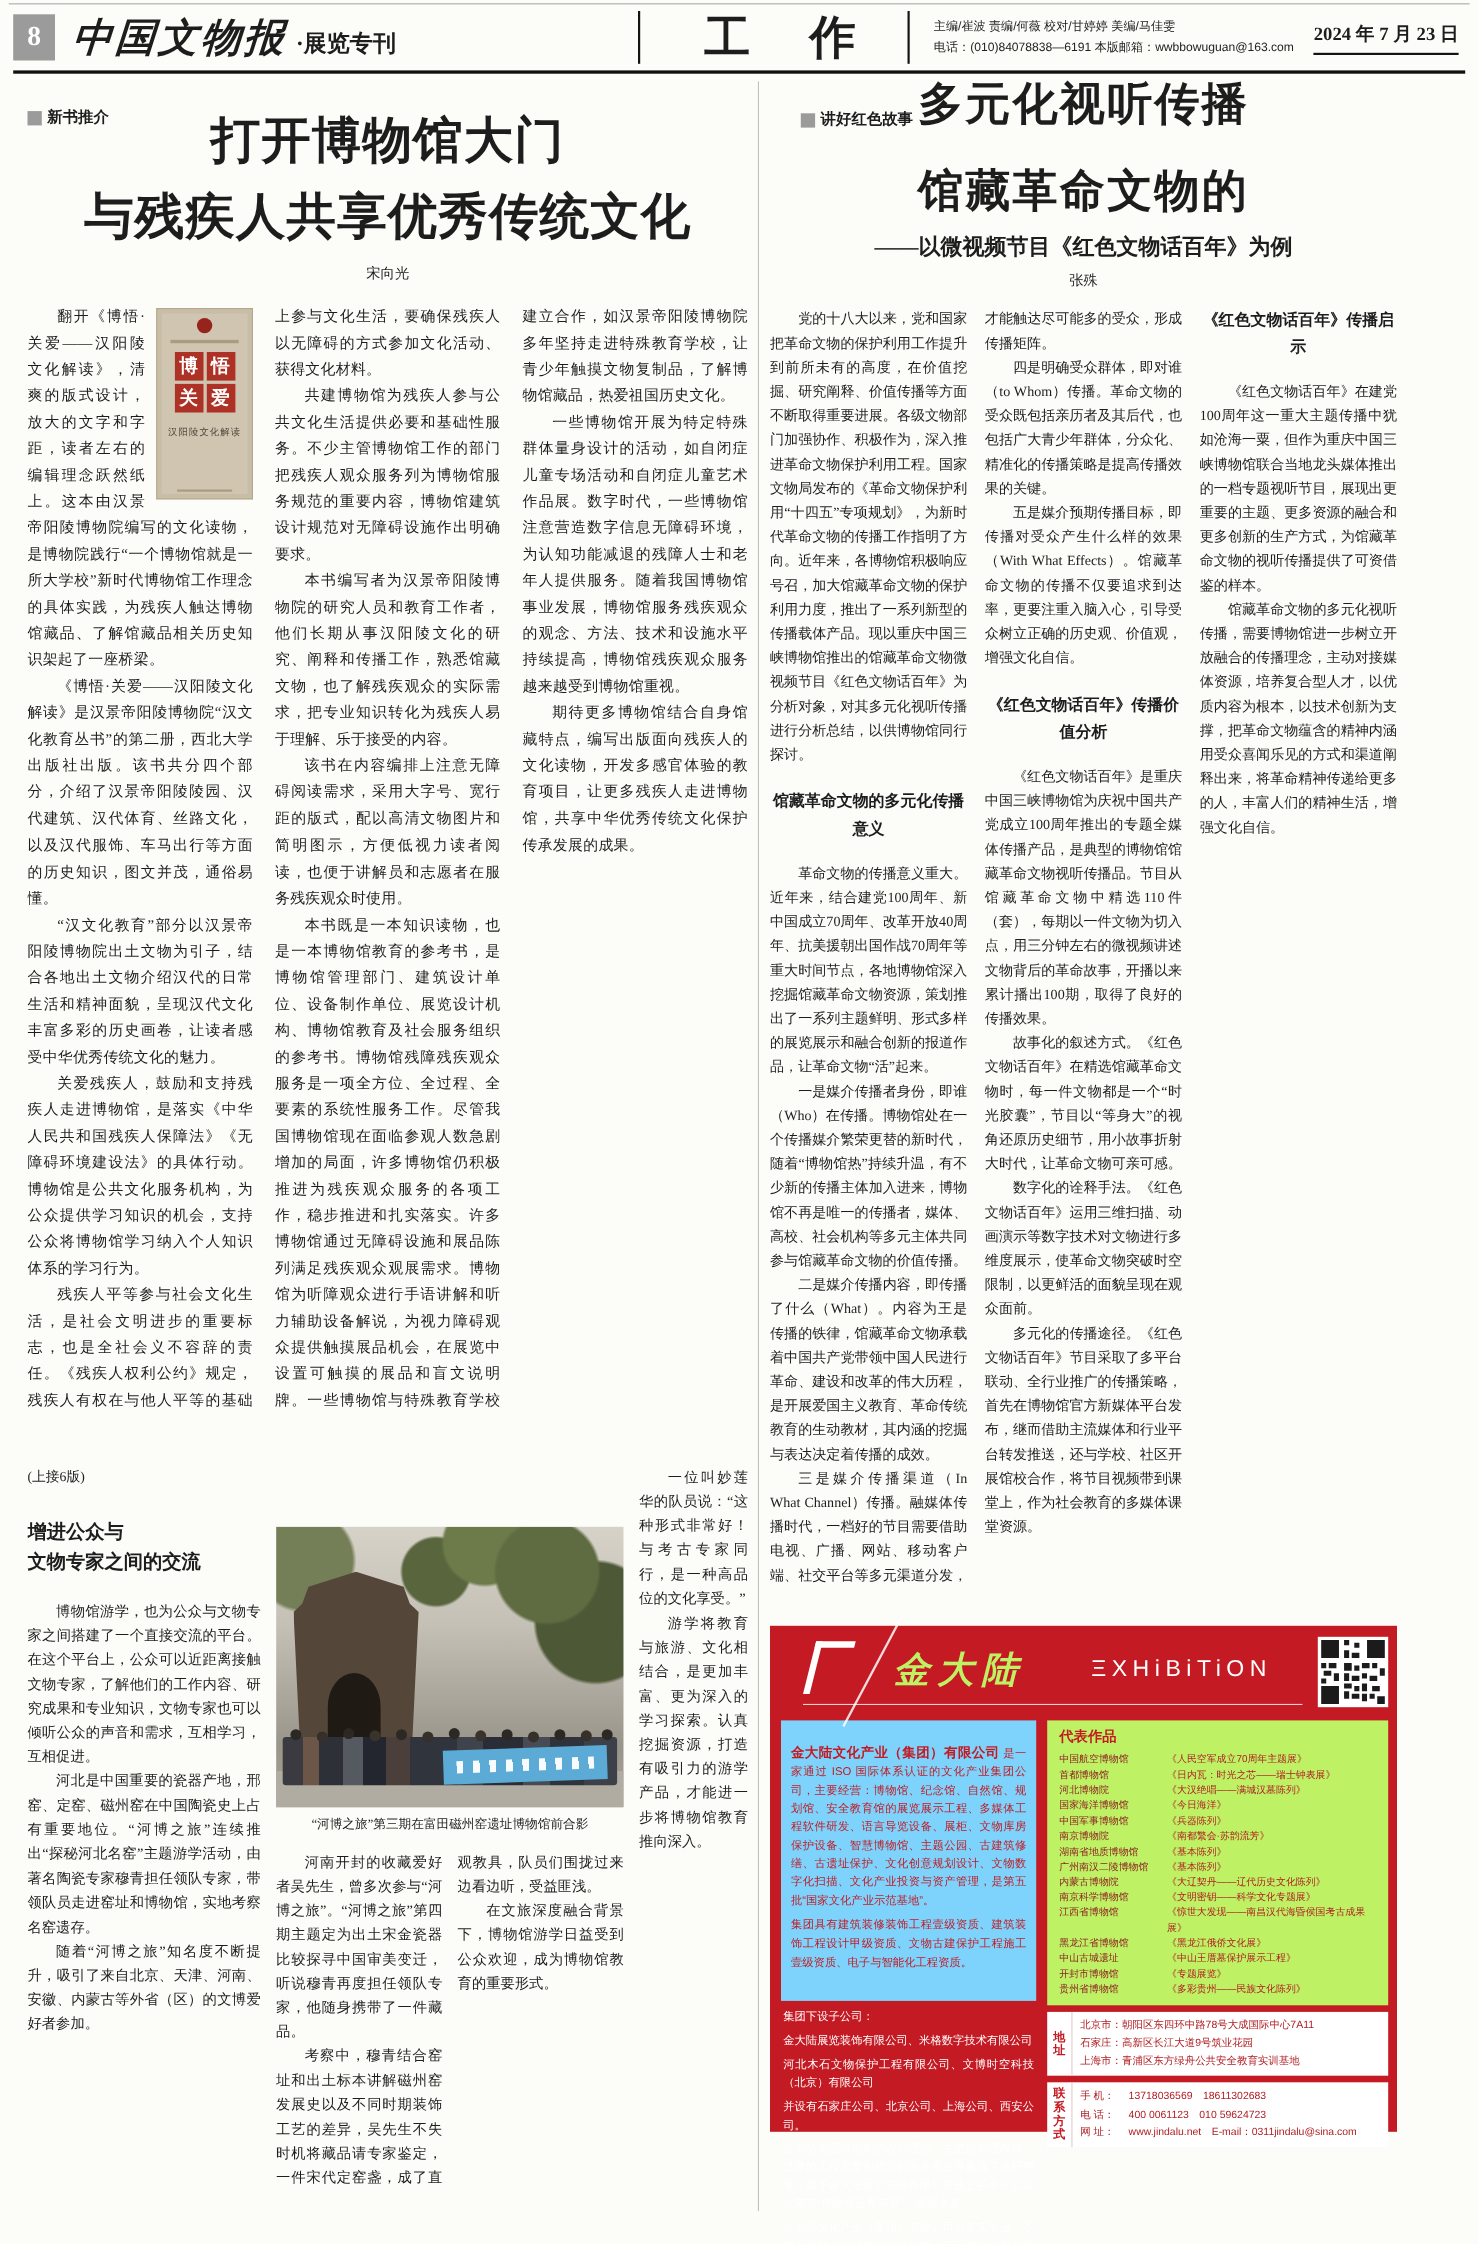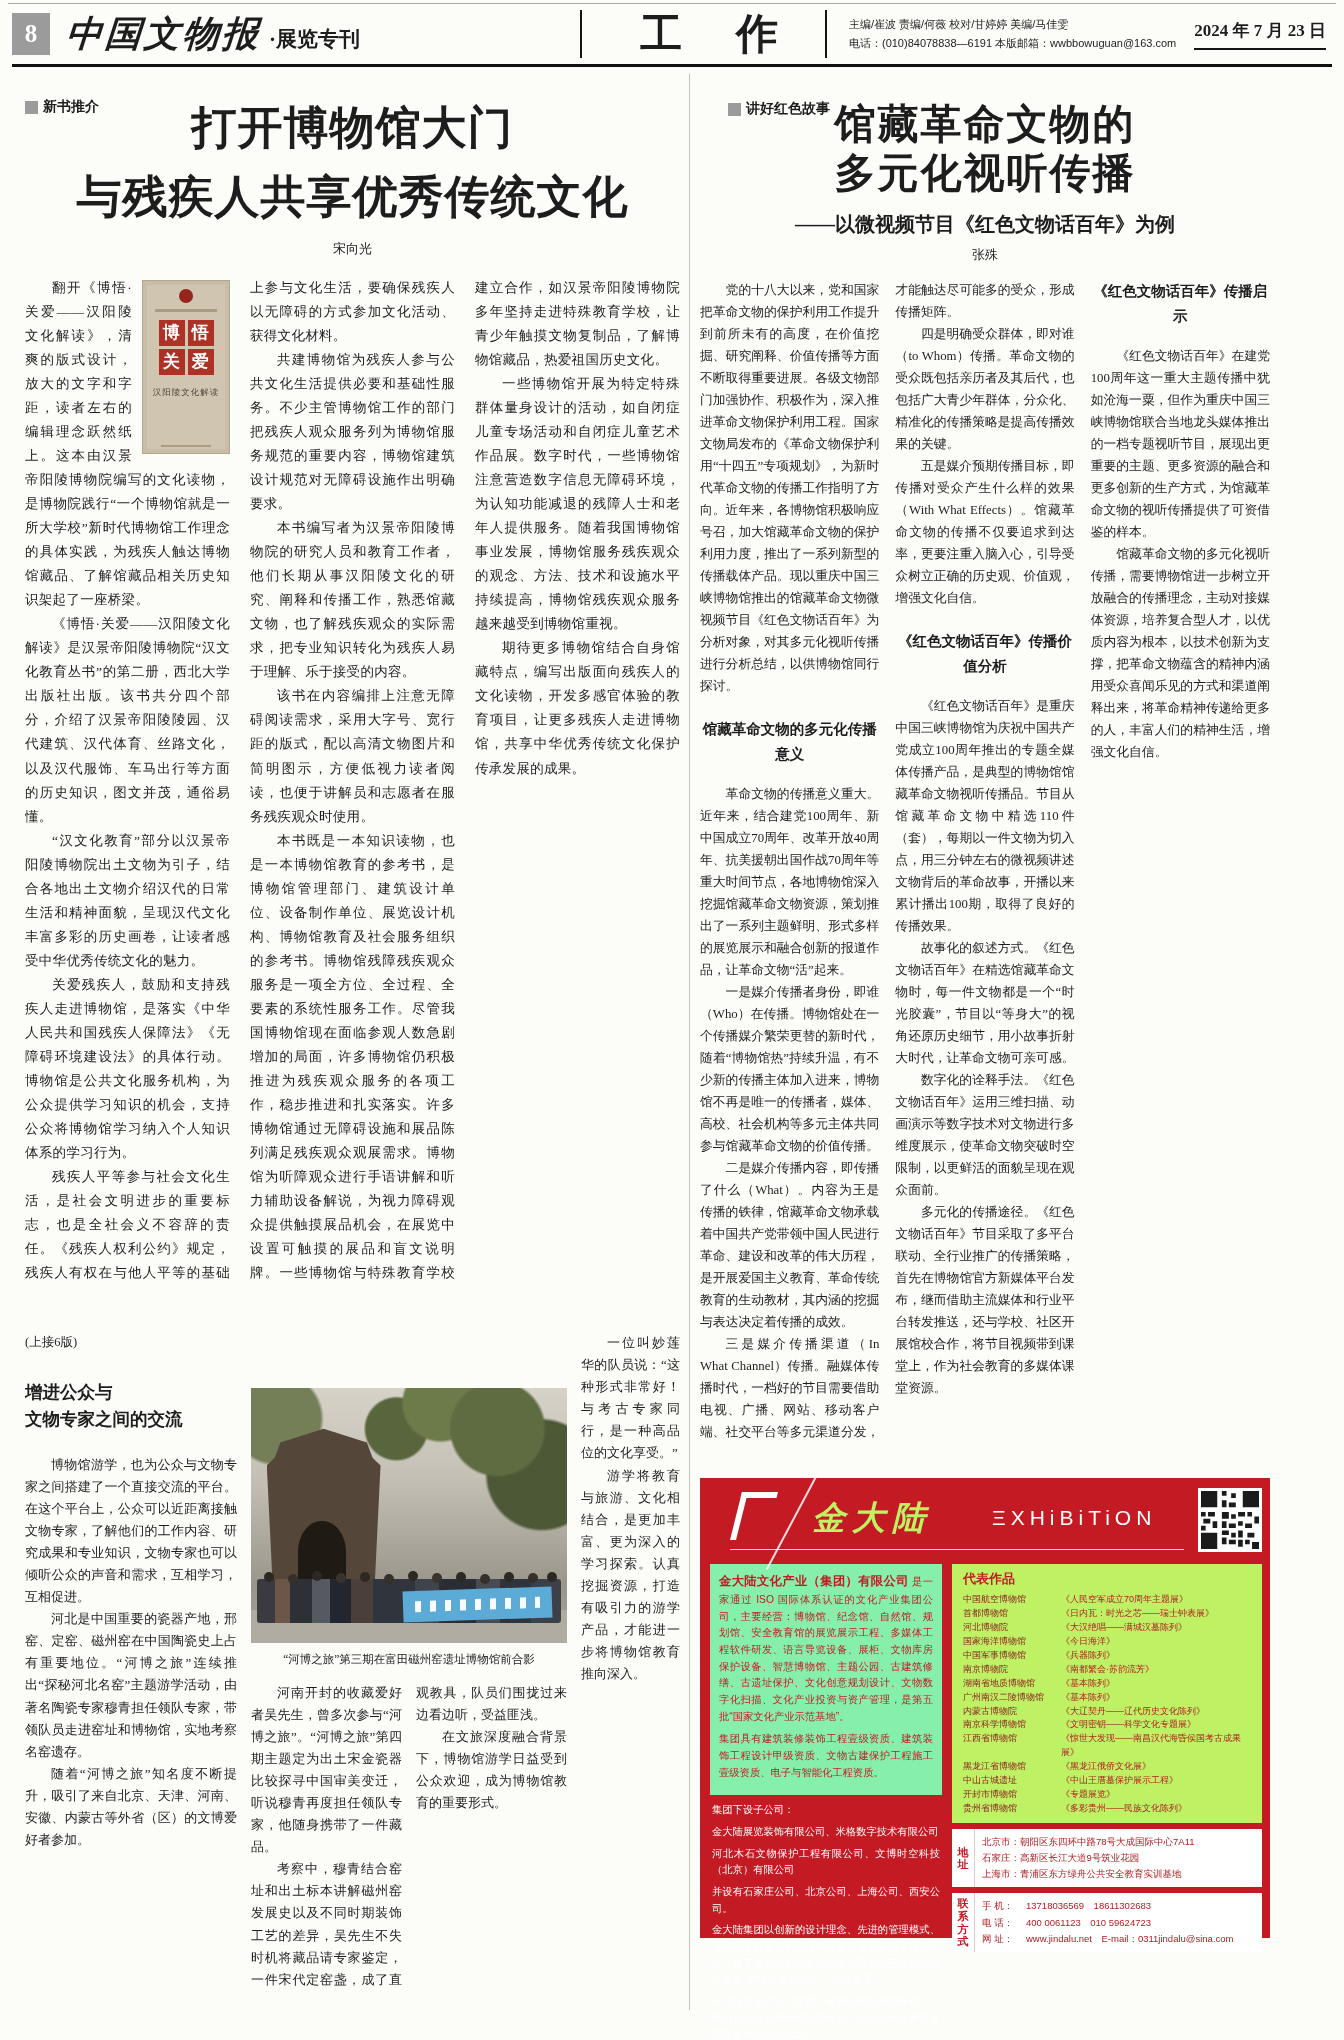--- a/index.html
+++ b/index.html
@@ -107,21 +107,21 @@
   .logo-slash{position:absolute;left:92px;top:-14px;width:2px;height:112px;background:rgba(255,255,255,.85);
               transform:rotate(28deg);}
   .logo-cn{position:absolute;left:112px;top:18px;font-size:33px;font-weight:900;font-style:italic;
            letter-spacing:7px;color:#bef264;}
   .logo-en{position:absolute;left:292px;top:28px;font-size:21px;letter-spacing:5px;color:#fff;}
   .banner-line{position:absolute;left:30px;right:86px;bottom:12px;height:1px;background:rgba(255,255,255,.8);}
   .qr-pad{position:absolute;right:8px;top:10px;width:64px;height:64px;background:#fff;padding:3px;box-sizing:border-box;}
   .qr-pad svg{width:100%;height:100%;display:block;}
   .ad-main{display:flex;gap:10px;padding:2px 8px 0 10px;}
   .ad-left{width:232px;flex:none;}
-  .ad-intro{background:#86efac;color:#c31a23;padding:8px 9px;font-size:10.3px;line-height:1.62;text-align:justify;}
+  .ad-intro{background:#7dd3fc;color:#c31a23;padding:20px 9px;font-size:10.3px;line-height:1.62;text-align:justify;}
   .ad-intro p{margin:0 0 6px;}
   .ad-intro .lead{font-size:12.3px;font-weight:bold;}
   .ad-wor{padding:7px 2px 0;font-size:10.3px;line-height:1.62;text-align:justify;}
   .ad-wor p{margin:0 0 5px;}
   .ad-right{flex:1;display:flex;flex-direction:column;gap:6px;}
   .works{background:#bef264;color:#b02025;padding:6px 9px 7px 11px;}
   .works-h{font-size:13px;font-weight:900;margin:0 0 5px;color:#c31a23;}
   .wrow{display:flex;font-size:9px;line-height:1.55;}
   .wv{width:98px;flex:none;color:#8e1f24;}
   .wt{flex:1;}
@@ -220,22 +220,22 @@
         
       <p class="para">一位叫妙莲华的队员说：“这种形式非常好！与考古专家同行，是一种高品位的文化享受。”</p><p class="para">游学将教育与旅游、文化相结合，是更加丰富、更为深入的学习探索。认真挖掘资源，打造有吸引力的游学产品，才能进一步将博物馆教育推向深入。</p></div>
     </div>
   </section>
 
   <section class="ra">
     <div class="tag">
       <span class="tag-sq"></span>
       <span>讲好红色故事</span>
     </div>
+    <h1 class="ra-t">多元化视听传播</h1>
     <h1 class="ra-t ra-t1">馆藏革命文物的</h1>
-    <h1 class="ra-t">多元化视听传播</h1>
     <h2 class="ra-sub">——以微视频节目《红色文物话百年》为例</h2>
     <div class="ra-author">张殊</div>
 
     <div class="ra-body">
       <div class="flow">
         
       <p class="para">党的十八大以来，党和国家把革命文物的保护利用工作提升到前所未有的高度，在价值挖掘、研究阐释、价值传播等方面不断取得重要进展。各级文物部门加强协作、积极作为，深入推进革命文物保护利用工程。国家文物局发布的《革命文物保护利用“十四五”专项规划》，为新时代革命文物的传播工作指明了方向。近年来，各博物馆积极响应号召，加大馆藏革命文物的保护利用力度，推出了一系列新型的传播载体产品。现以重庆中国三峡博物馆推出的馆藏革命文物微视频节目《红色文物话百年》为分析对象，对其多元化视听传播进行分析总结，以供博物馆同行探讨。</p></div>
       <h4 class="sec-h">馆藏革命文物的多元化传播意义</h4>
       <div class="flow">
         

